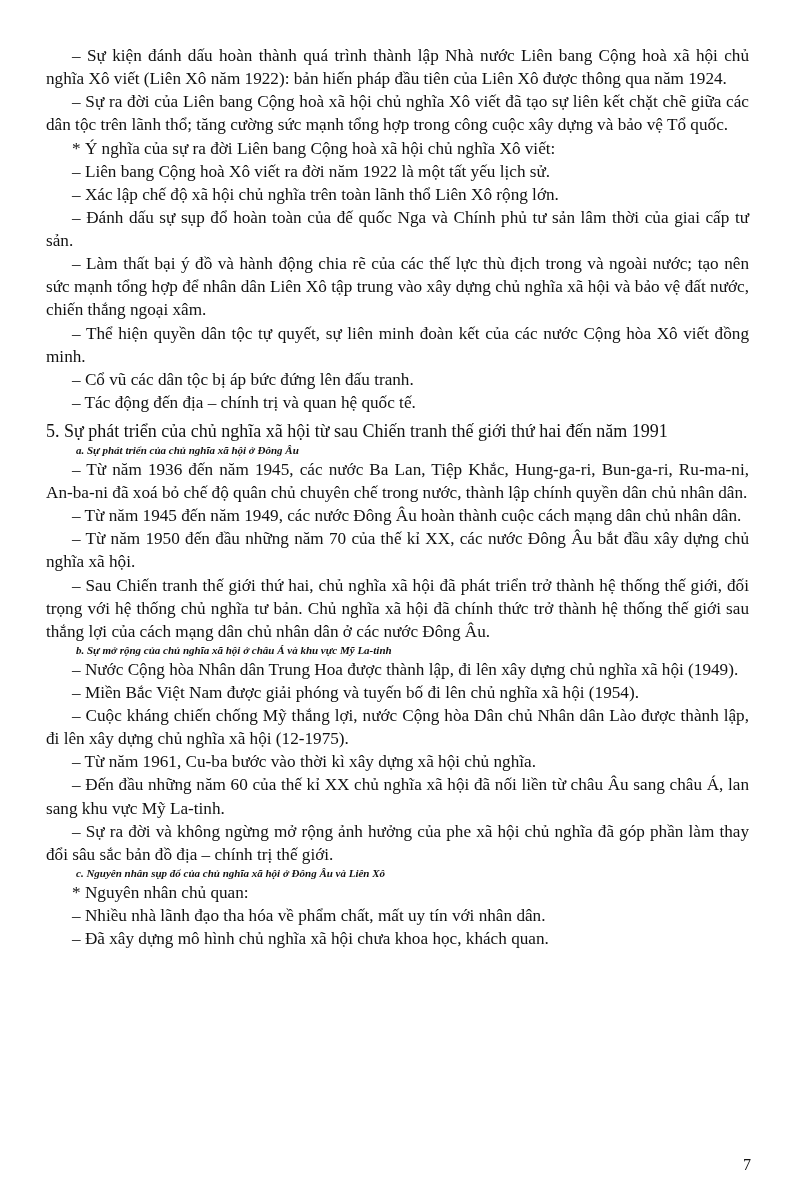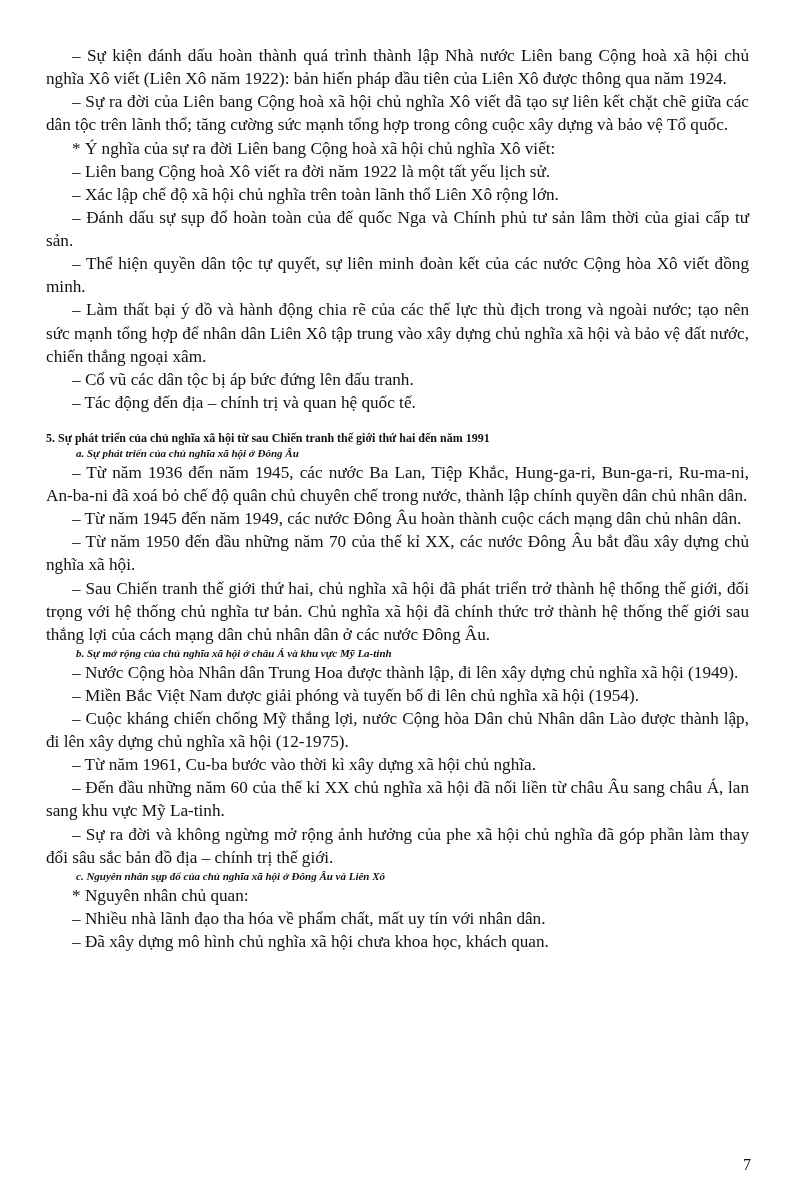--- a/index.html
+++ b/index.html
@@ -25,24 +25,24 @@
     font-size: 17.2px;
     line-height: 1.345;
     text-align: justify;
     text-justify: inter-word;
   }
   p {
     margin: 0;
     text-indent: 26px;
   }
   .heading-num {
-    font-weight: bold;
+    font-weight: normal;
     text-indent: 0;
-    margin-top: 16px;
-    font-size: 12px;
+    margin-top: 5px;
+    font-size: 18px;
   }
   .heading-sub {
     font-weight: bold;
     font-style: italic;
     text-indent: 30px;
     font-size: 11px;
   }
   .bullet-star {
     text-indent: 26px;
   }
@@ -60,22 +60,22 @@
 
 <div class="page">
   <div class="content">
 
     <p>– Sự kiện đánh dấu hoàn thành quá trình thành lập Nhà nước Liên bang Cộng hoà xã hội chủ nghĩa Xô viết (Liên Xô năm 1922): bản hiến pháp đầu tiên của Liên Xô được thông qua năm 1924.</p>
     <p>– Sự ra đời của Liên bang Cộng hoà xã hội chủ nghĩa Xô viết đã tạo sự liên kết chặt chẽ giữa các dân tộc trên lãnh thổ; tăng cường sức mạnh tổng hợp trong công cuộc xây dựng và bảo vệ Tổ quốc.</p>
     <p class="bullet-star">* Ý nghĩa của sự ra đời Liên bang Cộng hoà xã hội chủ nghĩa Xô viết:</p>
     <p>– Liên bang Cộng hoà Xô viết ra đời năm 1922 là một tất yếu lịch sử.</p>
     <p>– Xác lập chế độ xã hội chủ nghĩa trên toàn lãnh thổ Liên Xô rộng lớn.</p>
     <p>– Đánh dấu sự sụp đổ hoàn toàn của đế quốc Nga và Chính phủ tư sản lâm thời của giai cấp tư sản.</p>
+    <p>– Làm thất bại ý đồ và hành động chia rẽ của các thế lực thù địch trong và ngoài nước; tạo nên sức mạnh tổng hợp để nhân dân Liên Xô tập trung vào xây dựng chủ nghĩa xã hội và bảo vệ đất nước, chiến thắng ngoại xâm.</p>
     <p>– Thể hiện quyền dân tộc tự quyết, sự liên minh đoàn kết của các nước Cộng hòa Xô viết đồng minh.</p>
-    <p>– Làm thất bại ý đồ và hành động chia rẽ của các thế lực thù địch trong và ngoài nước; tạo nên sức mạnh tổng hợp để nhân dân Liên Xô tập trung vào xây dựng chủ nghĩa xã hội và bảo vệ đất nước, chiến thắng ngoại xâm.</p>
     <p>– Cổ vũ các dân tộc bị áp bức đứng lên đấu tranh.</p>
     <p>– Tác động đến địa – chính trị và quan hệ quốc tế.</p>
 
     <p class="heading-num">5. Sự phát triển của chủ nghĩa xã hội từ sau Chiến tranh thế giới thứ hai đến năm 1991</p>
     <p class="heading-sub">a. Sự phát triển của chủ nghĩa xã hội ở Đông Âu</p>
 
     <p>– Từ năm 1936 đến năm 1945, các nước Ba Lan, Tiệp Khắc, Hung-ga-ri, Bun-ga-ri, Ru-ma-ni, An-ba-ni đã xoá bỏ chế độ quân chủ chuyên chế trong nước, thành lập chính quyền dân chủ nhân dân.</p>
     <p>– Từ năm 1945 đến năm 1949, các nước Đông Âu hoàn thành cuộc cách mạng dân chủ nhân dân.</p>
     <p>– Từ năm 1950 đến đầu những năm 70 của thế kỉ XX, các nước Đông Âu bắt đầu xây dựng chủ nghĩa xã hội.</p>
     <p>– Sau Chiến tranh thế giới thứ hai, chủ nghĩa xã hội đã phát triển trở thành hệ thống thế giới, đối trọng với hệ thống chủ nghĩa tư bản. Chủ nghĩa xã hội đã chính thức trở thành hệ thống thế giới sau thắng lợi của cách mạng dân chủ nhân dân ở các nước Đông Âu.</p>

